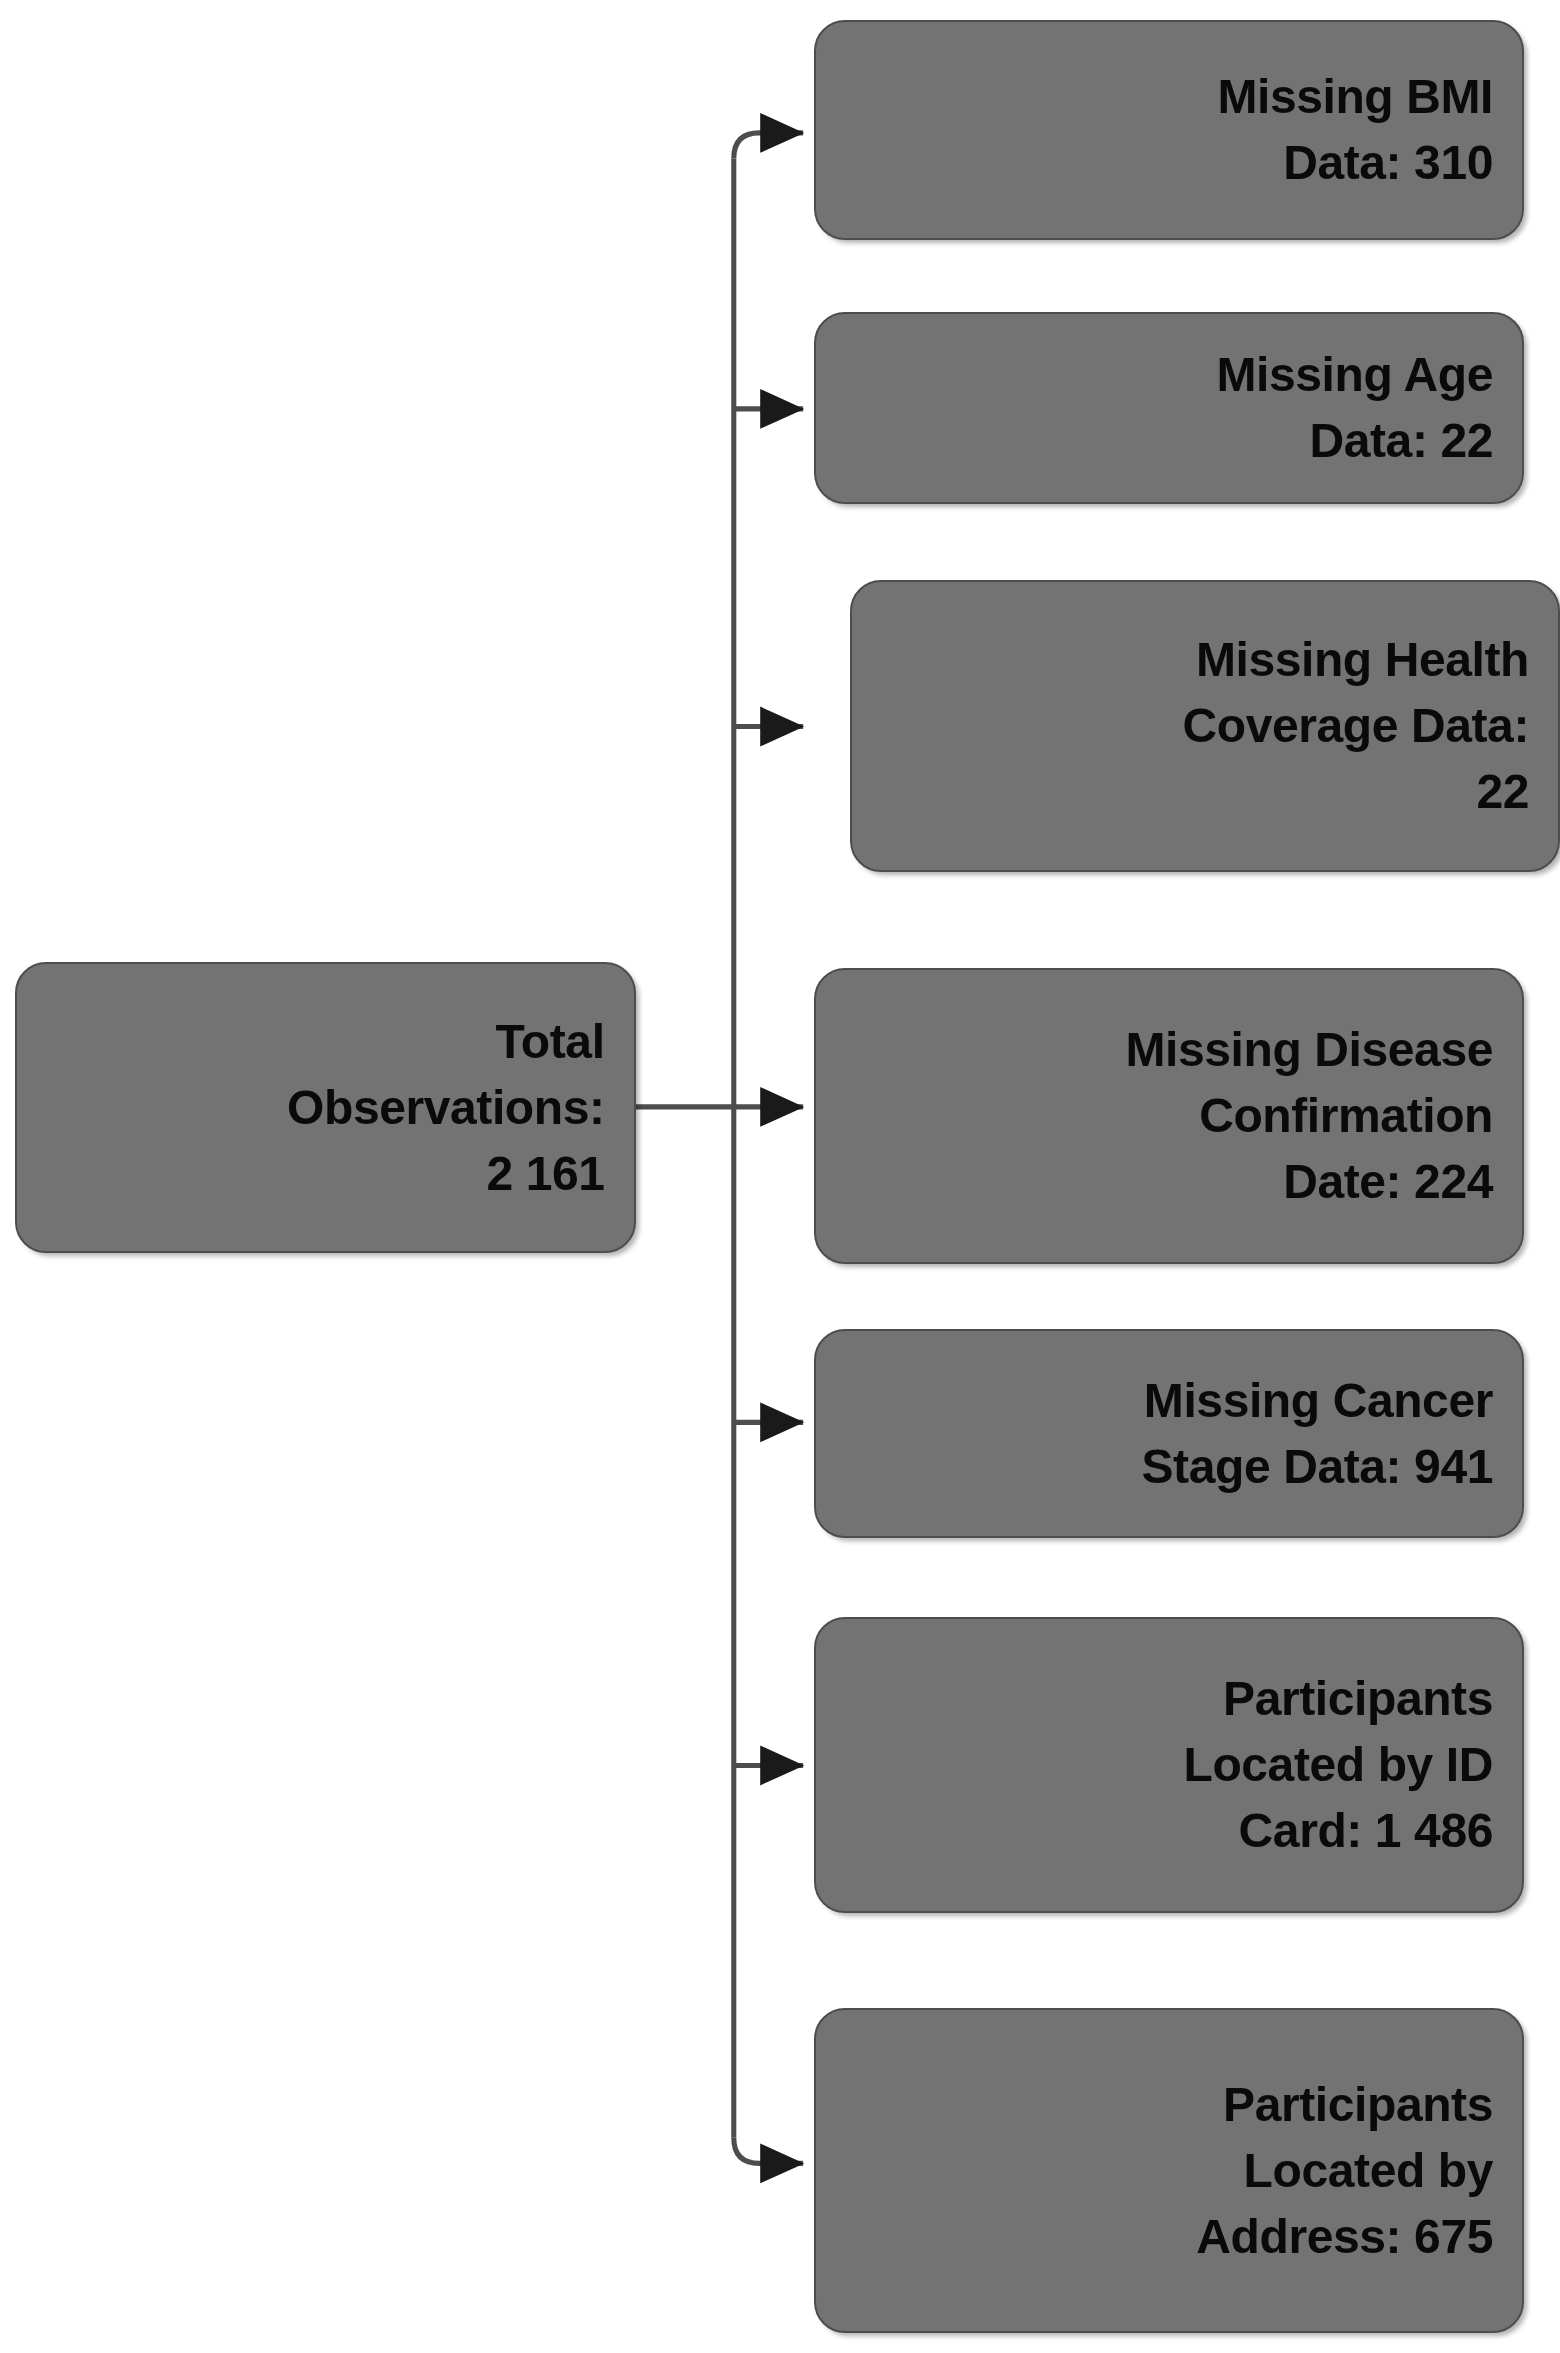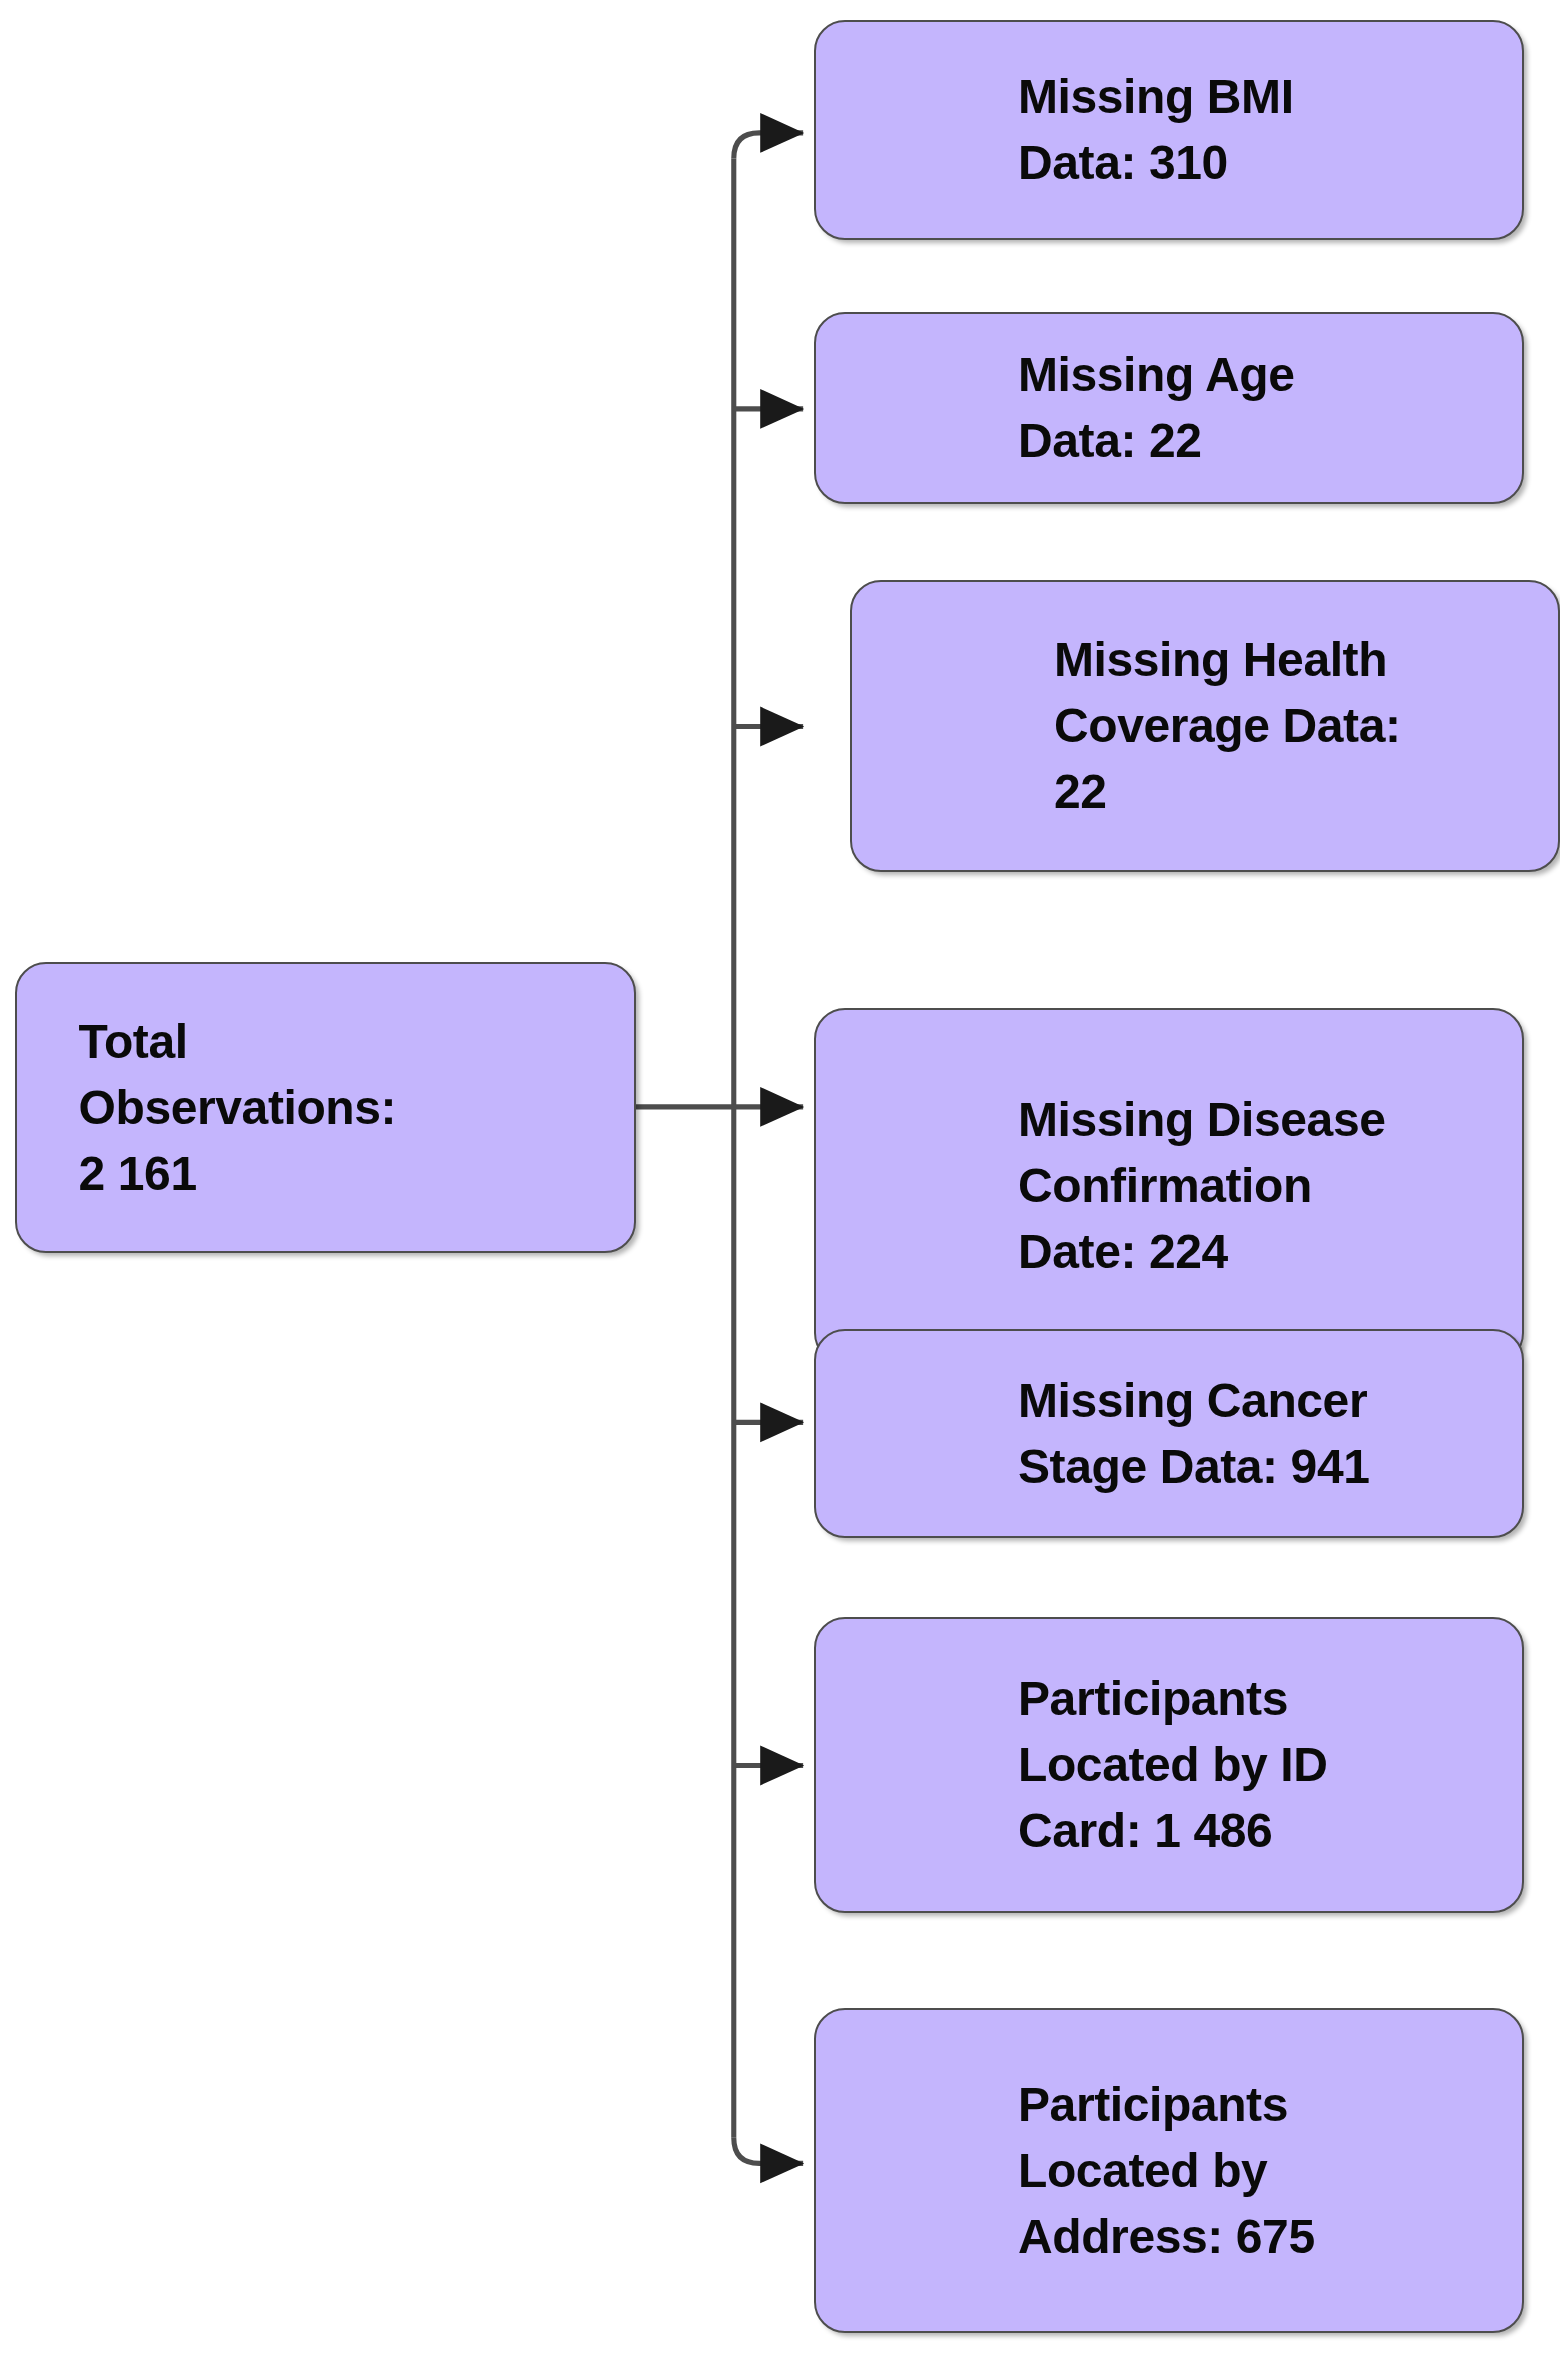--- a/index.html
+++ b/index.html
@@ -21,27 +21,28 @@
     left:0; top:0;
     width:1561px;
     height:2354px;
     pointer-events:none;
     z-index:1;
   }
   
   .node{
     position:absolute;
     box-sizing:border-box;
-    background:#c4b5fd;
+    background:#737373;
     border:2.2px solid #4d4d4d;
     border-radius:31px;
     box-shadow:4.4px 4.4px 5.1px -1.5px rgba(0,0,0,0.30);
     z-index:2;
     display:flex;
     align-items:center;
+    text-align:right;
   }
   .node-label{
     font-weight:bold;
     font-size:48px;
     line-height:66px;
     color:#0a0a0a;
     letter-spacing:-0.4px;
     white-space:pre-line;
     width:100%;
   }
@@ -52,21 +53,21 @@
   }
   #node-root .node-label{ padding-left:62px; padding-right:29px; }
 
   
   .node-right{ left:814px; width:710px; }
   .node-right .node-label{ padding-left:202px; padding-right:29px; }
 
   #node-0{ top:20.4px;   height:220px; }
   #node-1{ top:312px;  height:192px; }
   #node-2{ top:580px;  height:292px;margin-left:36px; }
-  #node-3{ top:1008px; height:356px; }
+  #node-3{ top:968px; height:296px; }
   #node-4{ top:1329px; height:209px; }
   #node-5{ top:1617px; height:296px; }
   #node-6{ top:2008px; height:325px; }
 </style>
 </head>
 <body>
 
 <div id="canvas">
 
   <svg id="connectors" viewBox="0 0 2138 3224">

